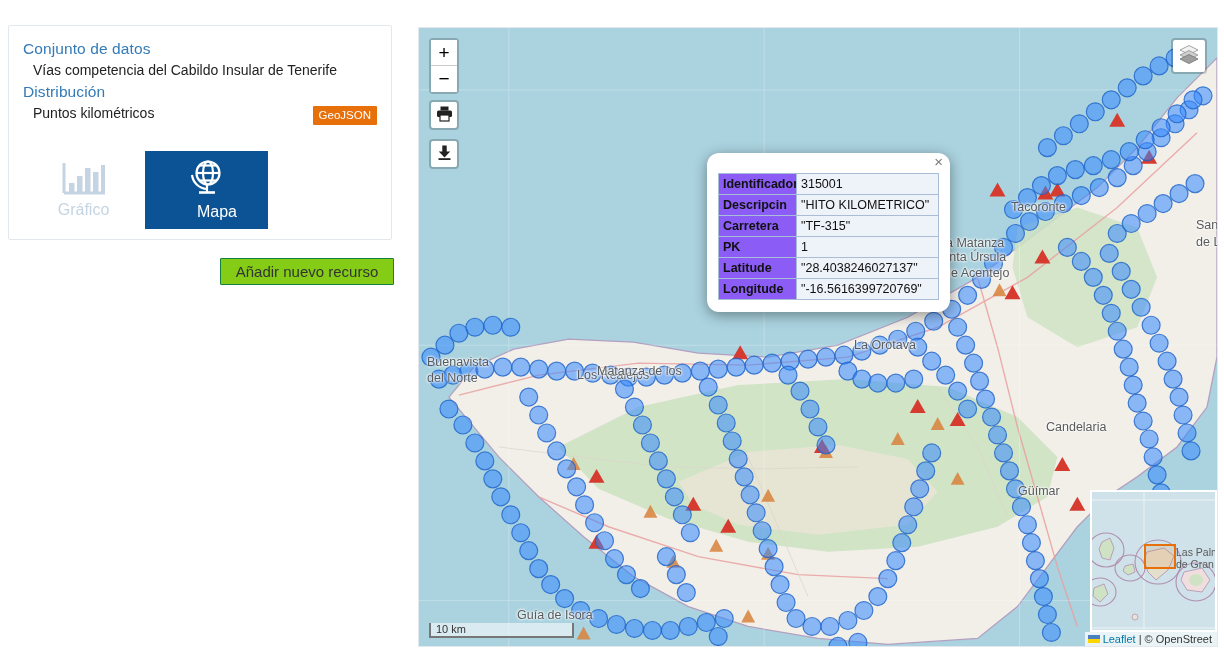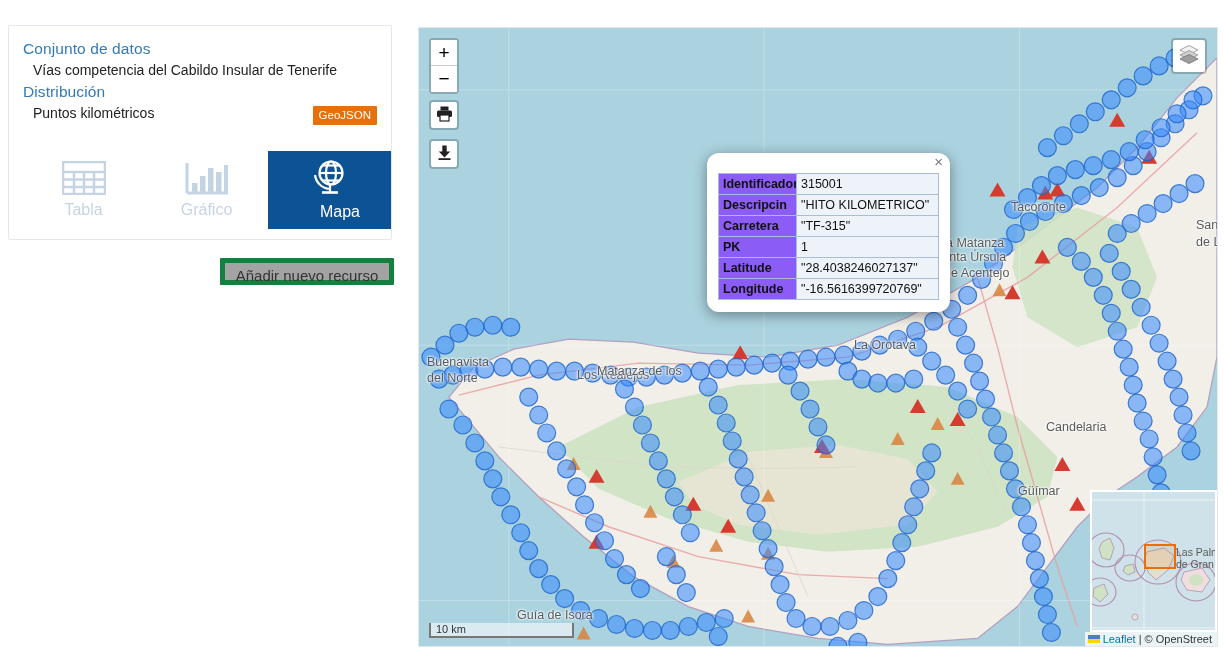--- a/index.html
+++ b/index.html
@@ -71,22 +71,22 @@
     color: #c5d4e2;
   }
   .view-tab svg { display: block; }
   .view-tab.active { background: #0b5394; }
   .view-tab.active .tab-label { color: #ffffff; padding-left: 21px; }
 
   .add-resource-btn {
     position: absolute;
     left: 220px; top: 258px;
     width: 174px; height: 27px;
-    border: 5px solid #15803d;
-    background: #a3a3a3;
+    border: 1px solid #15803d;
+    background: #84cc16;
     color: #333;
     font-size: 15px;
     line-height: 25px;
     text-align: center;
     cursor: pointer;
     border-radius: 1px;
   }
 
   
   .map-area {
@@ -228,34 +228,20 @@
     <div class="meta-label">Conjunto de datos</div>
     <div class="meta-value">Vías competencia del Cabildo Insular de Tenerife</div>
     <div class="meta-label">Distribución</div>
     <div class="dist-row">
       <div class="meta-value">Puntos kilométricos</div>
       <span class="format-badge">GeoJSON</span>
     </div>
 
     <div class="view-tabs">
 
-      <div class="view-tab">
-        <span>
-          <svg width="44" height="34" viewBox="0 0 44 34">
-            <rect x="1" y="1" width="42" height="32" fill="none" stroke="#c5d4e2" stroke-width="2.5"></rect>
-            <line x1="1" y1="11" x2="43" y2="11" stroke="#c5d4e2" stroke-width="2.5"></line>
-            <line x1="1" y1="18.5" x2="43" y2="18.5" stroke="#c5d4e2" stroke-width="2.5"></line>
-            <line x1="1" y1="26" x2="43" y2="26" stroke="#c5d4e2" stroke-width="2.5"></line>
-            <line x1="12" y1="11" x2="12" y2="33" stroke="#c5d4e2" stroke-width="2.5"></line>
-            <line x1="22" y1="11" x2="22" y2="33" stroke="#c5d4e2" stroke-width="2.5"></line>
-            <line x1="32" y1="11" x2="32" y2="33" stroke="#c5d4e2" stroke-width="2.5"></line>
-          </svg>
-        </span>
-        <span class="tab-label">Tabla</span>
-      </div>
 
       <div class="view-tab">
         <span>
           <svg width="44" height="34" viewBox="0 0 44 34">
             <line x1="2" y1="2" x2="2" y2="32" stroke="#c5d4e2" stroke-width="3"></line>
             <line x1="2" y1="32" x2="43" y2="32" stroke="#c5d4e2" stroke-width="3"></line>
             <rect x="7" y="22" width="5.5" height="10" fill="#c5d4e2"></rect>
             <rect x="15" y="15" width="5.5" height="17" fill="#c5d4e2"></rect>
             <rect x="23" y="7" width="5.5" height="25" fill="#c5d4e2"></rect>
             <rect x="31" y="11" width="5.5" height="21" fill="#c5d4e2"></rect>

